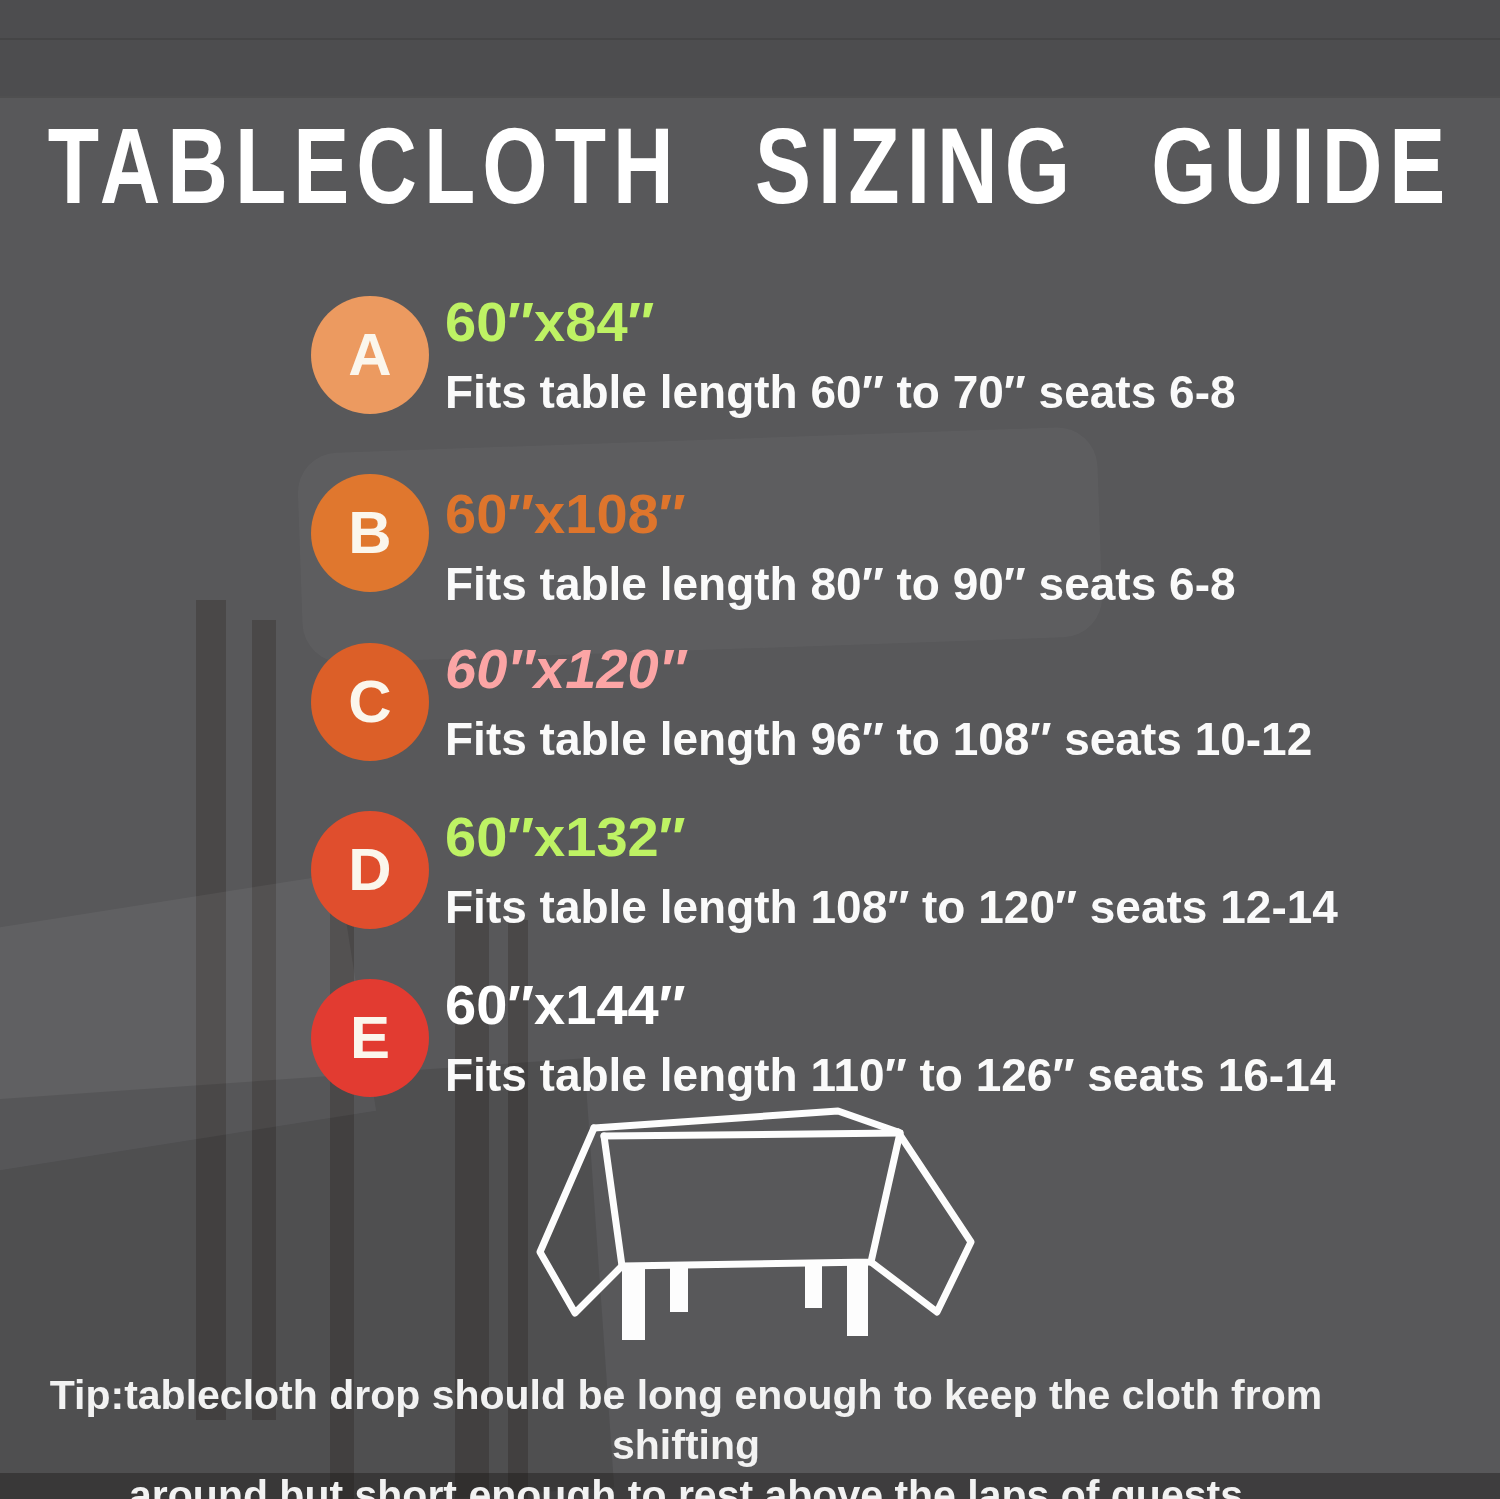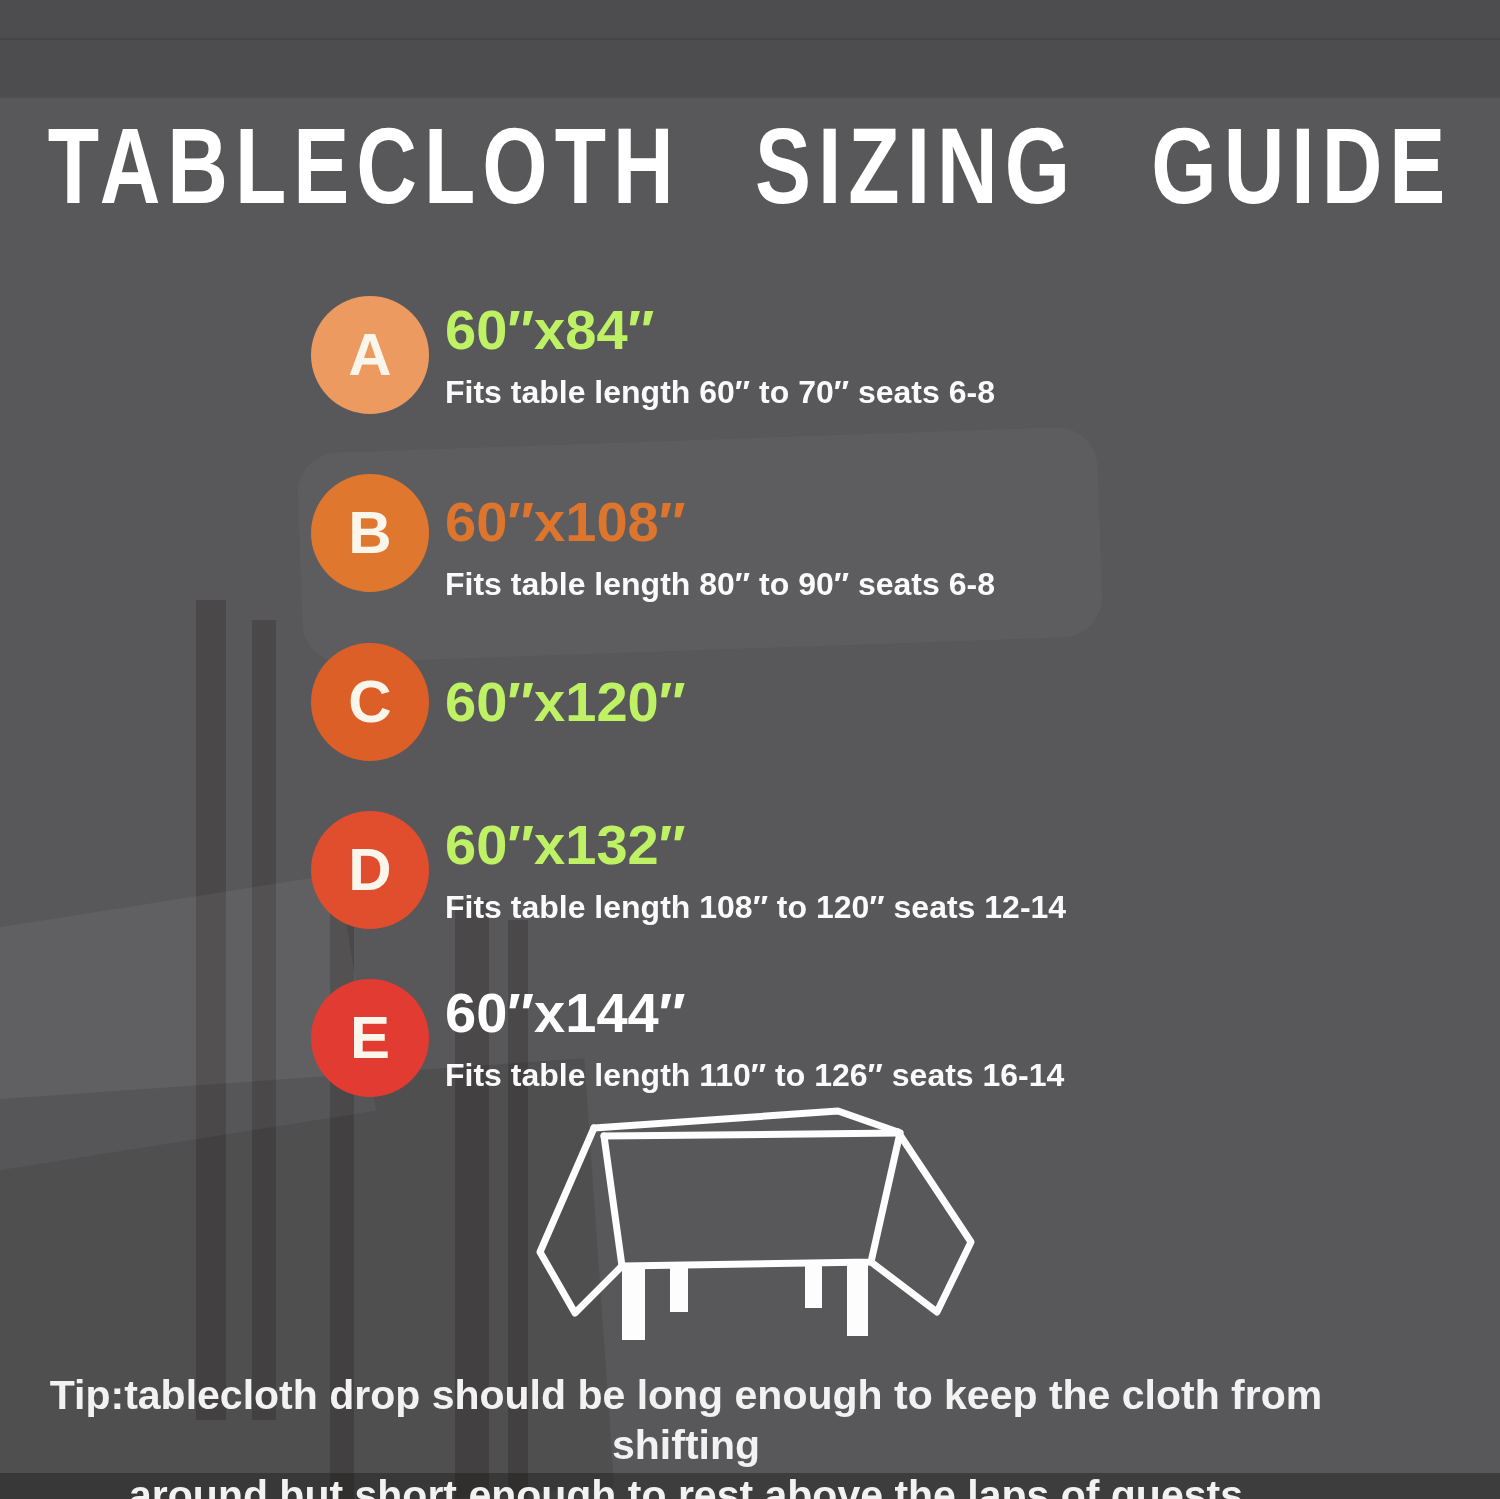--- a/index.html
+++ b/index.html
@@ -29,21 +29,21 @@
 
   
   .row{position:absolute;left:311px;height:118px;display:flex;align-items:center;}
   .badge{
     width:118px;height:118px;border-radius:50%;flex:0 0 auto;
     display:flex;align-items:center;justify-content:center;
   }
   .badge span{color:#FBF6EC;font-size:60px;font-weight:700;line-height:1;}
   .row-text{margin-left:16px;display:flex;flex-direction:column;justify-content:center;}
   .size{font-size:56px;font-weight:700;line-height:1.02;white-space:nowrap;}
-  .desc{font-size:32px;font-weight:700;line-height:1.05;margin-top:18px;color:#FAFAFA;white-space:nowrap;}
+  .desc{font-size:46px;font-weight:700;line-height:1.05;margin-top:18px;color:#FAFAFA;white-space:nowrap;}
 
   
   .diagram{position:absolute;left:518px;top:1106px;}
 
   
   .tip{
     position:absolute;left:0;top:1370px;width:1372px;text-align:center;
     color:#F2F2F2;font-size:41px;font-weight:700;line-height:1.22;
   }
 </style>
@@ -85,21 +85,22 @@
     <div class="size" style="color: rgb(222, 117, 44); margin-top: 28px;">60″x108″</div>
     <div class="desc">Fits table length 80″ to 90″ seats 6-8</div>
   </div>
 </div>
 
 <div class="row" style="top:643px">
   <div class="badge" style="background-color: rgb(220, 95, 40);">
     <span>C</span>
   </div>
   <div class="row-text">
-    <div class="size" style="color: #bef264;">60″x120″</div>
+    <div class="size" style="color: #fca5a5; font-style: italic;">60″x120″</div>
+    <div class="desc">Fits table length 96″ to 108″ seats 10-12</div>
   </div>
 </div>
 
 <div class="row" style="top:811px">
   <div class="badge" style="background-color: rgb(224, 78, 45);">
     <span>D</span>
   </div>
   <div class="row-text">
     <div class="size" style="color: #bef264;">60″x132″</div>
     <div class="desc">Fits table length 108″ to 120″ seats 12-14</div>

